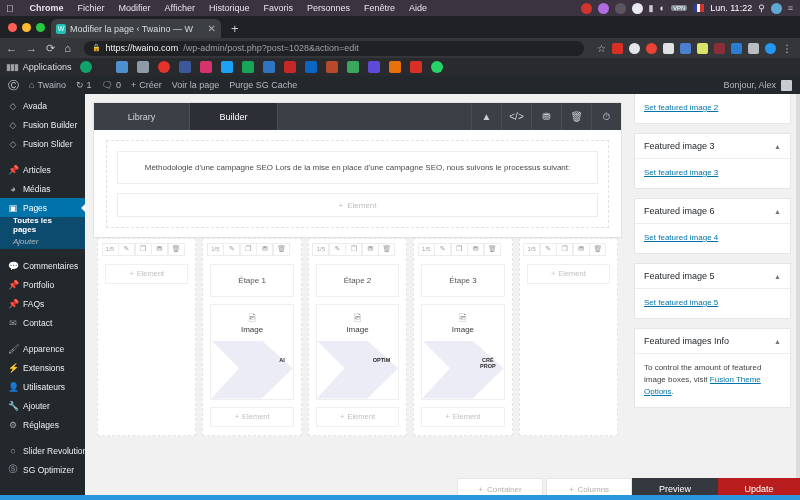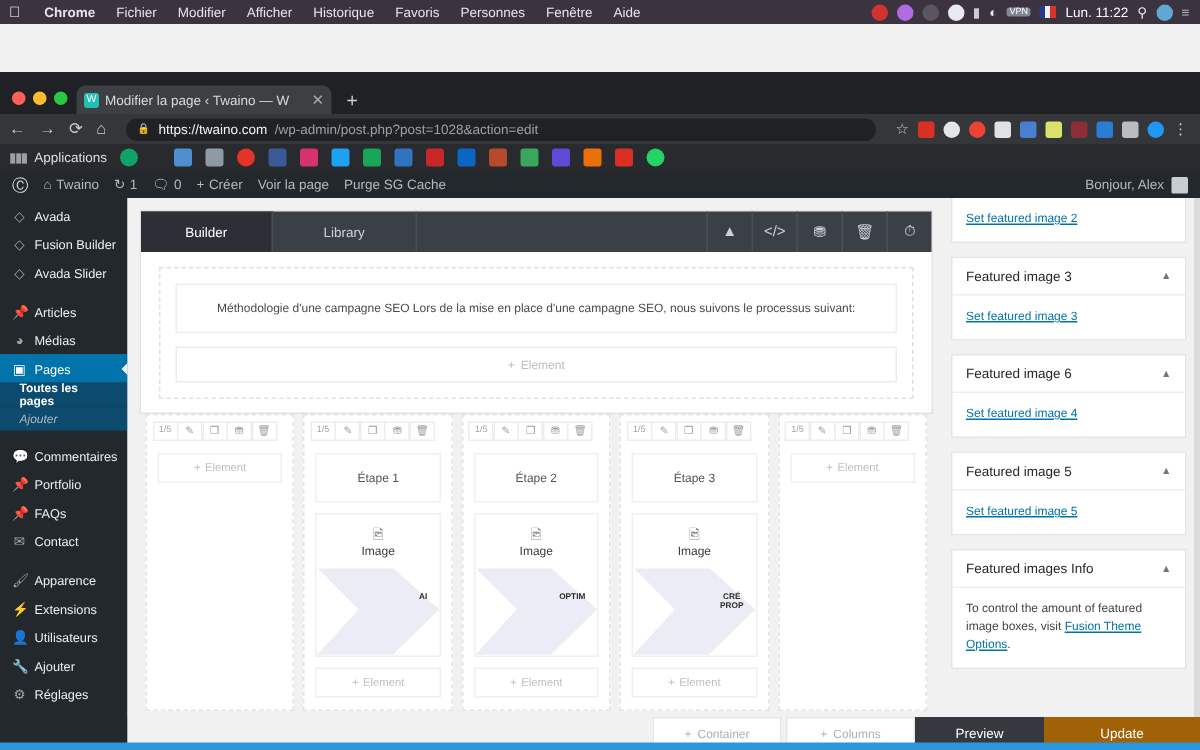--- a/index.html
+++ b/index.html
@@ -17,21 +17,21 @@
     padding: 0 6px; color: #e8e4ea; font-size: 9px; gap: 0;
   }
   .mac-apple { font-size: 10px; margin-right: 9px; color: #fff; }
   .mac-menubar .mm { padding: 0 7px; white-space: nowrap; }
   .mac-menubar .mm.bold { font-weight: bold; }
   .mac-right { margin-left: auto; display: flex; align-items: center; gap: 6px; padding-right: 2px; }
   .mac-right .sicon { width: 11px; height: 11px; border-radius: 50%; display: inline-block; }
   .mac-time { font-size: 9px; color: #fff; white-space: nowrap; }
 
   
-  .tabstrip { height: 28px; background: #202124; display: flex; align-items: flex-end; padding-left: 8px; position: relative; margin-top: 32px; }
+  .tabstrip { height: 22px; background: #202124; display: flex; align-items: flex-end; padding-left: 8px; position: relative; }
   .traffic { display: flex; gap: 5px; align-items: center; height: 22px; padding: 0 6px 0 0; }
   .tl { width: 9px; height: 9px; border-radius: 50%; }
   .tl.r { background: #ff5f57; } .tl.y { background: #febc2e; } .tl.g { background: #28c840; }
   .tab {
     height: 19px; background: #3c4043; border-radius: 6px 6px 0 0; display: flex;
     align-items: center; gap: 4px; padding: 0 5px; min-width: 170px; color: #d8dadd; font-size: 9px;
   }
   .tab-fav { width: 10px; height: 10px; background: #21bfb4; border-radius: 2px; flex: none;
              display:flex; align-items:center; justify-content:center; color:#fff; font-size:7px; }
   .tab-title { flex: 1; overflow: hidden; white-space: nowrap; text-overflow: clip; }
@@ -116,21 +116,21 @@
   .metabox-body { padding: 8px 9px 9px; font-size: 8px; color: #444; line-height: 1.5; }
   .wplink { color: #0073aa; text-decoration: underline; }
   .partial-top { border-top: none; }
 
   
   .footer { position: absolute; left: 0; bottom: 0; width: 800px; height: 22px; display: flex; }
   .footer-left { width: 85px; background: #23282d; }
   .footer-mid { flex: 1; background: #f1f1f1; display: flex; align-items: stretch; justify-content: flex-end; }
   .fbtn { min-width: 86px; display: flex; align-items: center; justify-content: center; gap: 4px; font-size: 8px; color: #b0b0b0; background: #fff; border: 1px solid #e6e6e6; border-bottom: none; margin-left: 3px; }
   .btn-preview { width: 86px; background: #35393f; color: #fff; font-size: 9px; display: flex; align-items: center; justify-content: center; }
-  .btn-update { width: 104px; background: #a16207; color: #fff; font-size: 9px; display: flex; align-items: center; justify-content: center; }
+  .btn-update { width: 82px; background: #b91c1c; color: #fff; font-size: 9px; display: flex; align-items: center; justify-content: center; }
   .bottom-strip { position: absolute; left: 0; bottom: 0; width: 800px; height: 5px; background: #2a96dd; z-index: 30; }
   .footer-scroll { position:absolute; right:0; top:0; width:4px; height:406px; background:#dcdcdc; }
 </style>
 </head>
 <body>
 
 <div id="app">
 
   <div class="mac-menubar">
     <span class="mac-apple"></span>
@@ -256,21 +256,21 @@
       <div class="menu-item">
         <span class="mi-ic">◇</span>
         <span>Avada</span>
       </div>
       <div class="menu-item">
         <span class="mi-ic">◇</span>
         <span>Fusion Builder</span>
       </div>
       <div class="menu-item">
         <span class="mi-ic">◇</span>
-        <span>Avada Slider</span>
+        <span>Fusion Slider</span>
       </div>
       <div class="menu-gap"></div>
       <div class="menu-item">
         <span class="mi-ic">📌</span>
         <span>Articles</span>
       </div>
       <div class="menu-item">
         <span class="mi-ic">◕</span>
         <span>Médias</span>
       </div>
@@ -329,22 +329,22 @@
       </div>
       <div class="menu-item dim">
         <span class="mi-ic">◉</span>
         <span>Réduire le menu</span>
       </div>
     </nav>
 
     <div class="center">
       <div class="fb-wrap">
         <div class="fb-tabs">
+          <div class="fb-tab lib">Library</div>
           <div class="fb-tab on">Builder</div>
-          <div class="fb-tab lib">Library</div>
           <div class="fb-spacer"></div>
           <div class="fb-ic">▲</div>
           <div class="fb-ic">&lt;/&gt;</div>
           <div class="fb-ic">⛃</div>
           <div class="fb-ic">🗑</div>
           <div class="fb-ic">⏱</div>
         </div>
 
         <div class="fb-body">
           <div class="fb-container">

